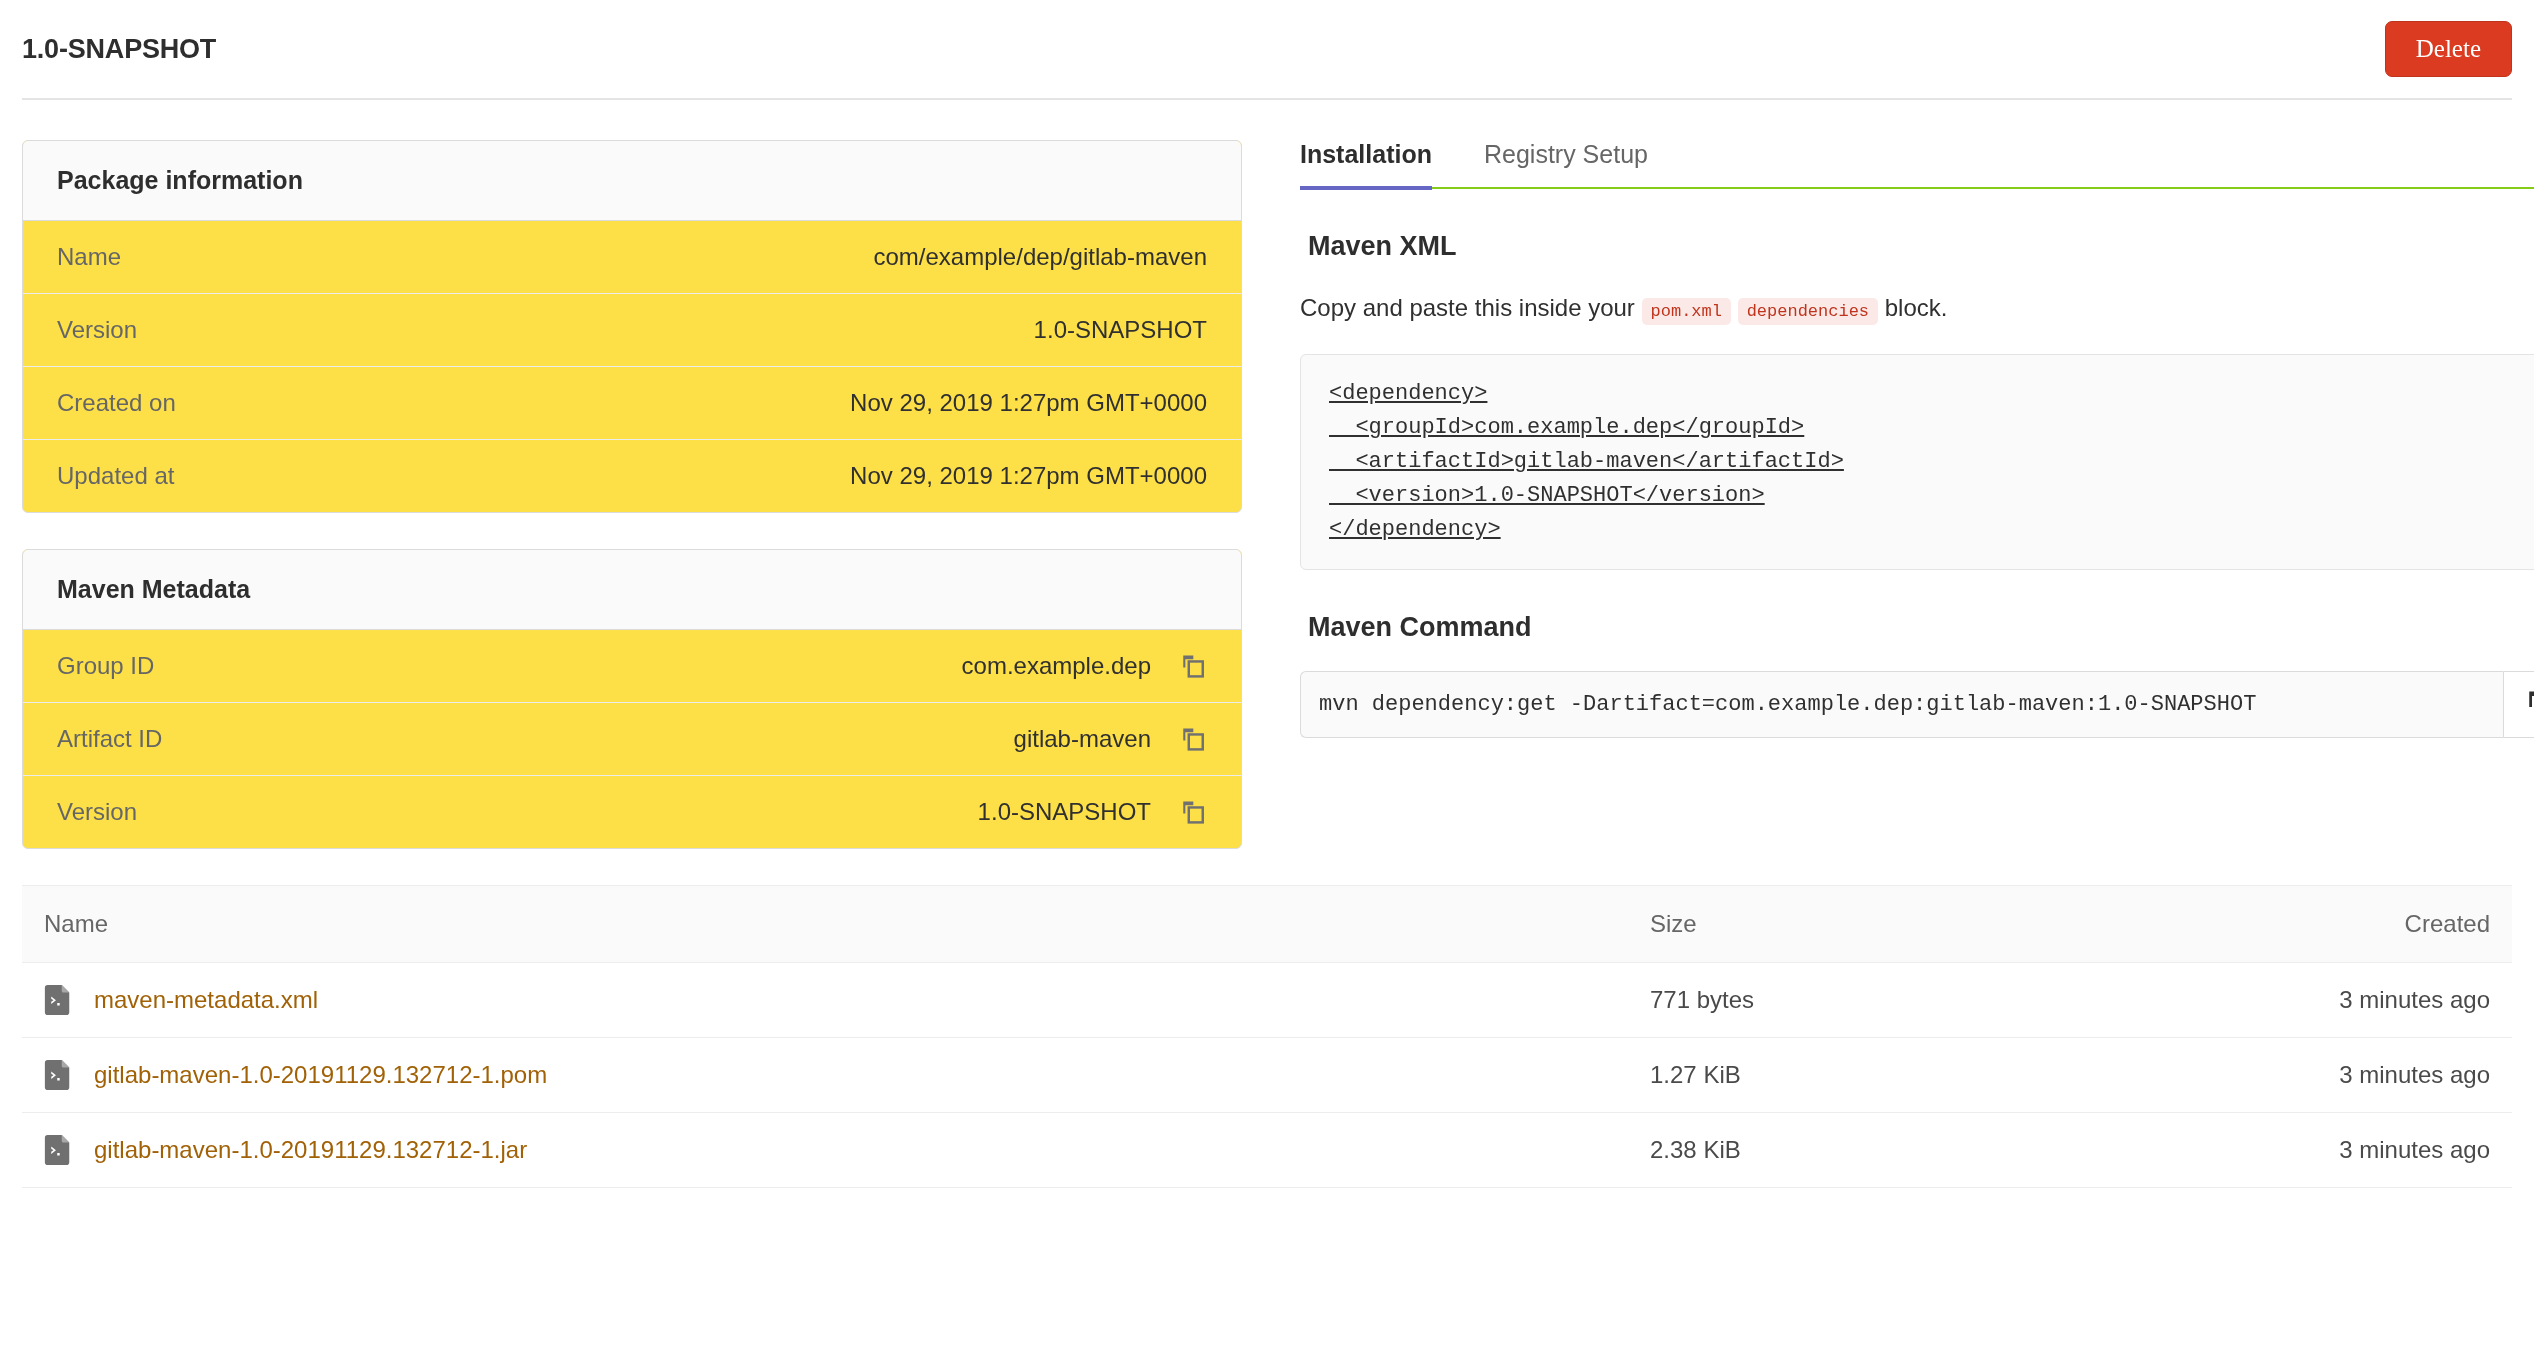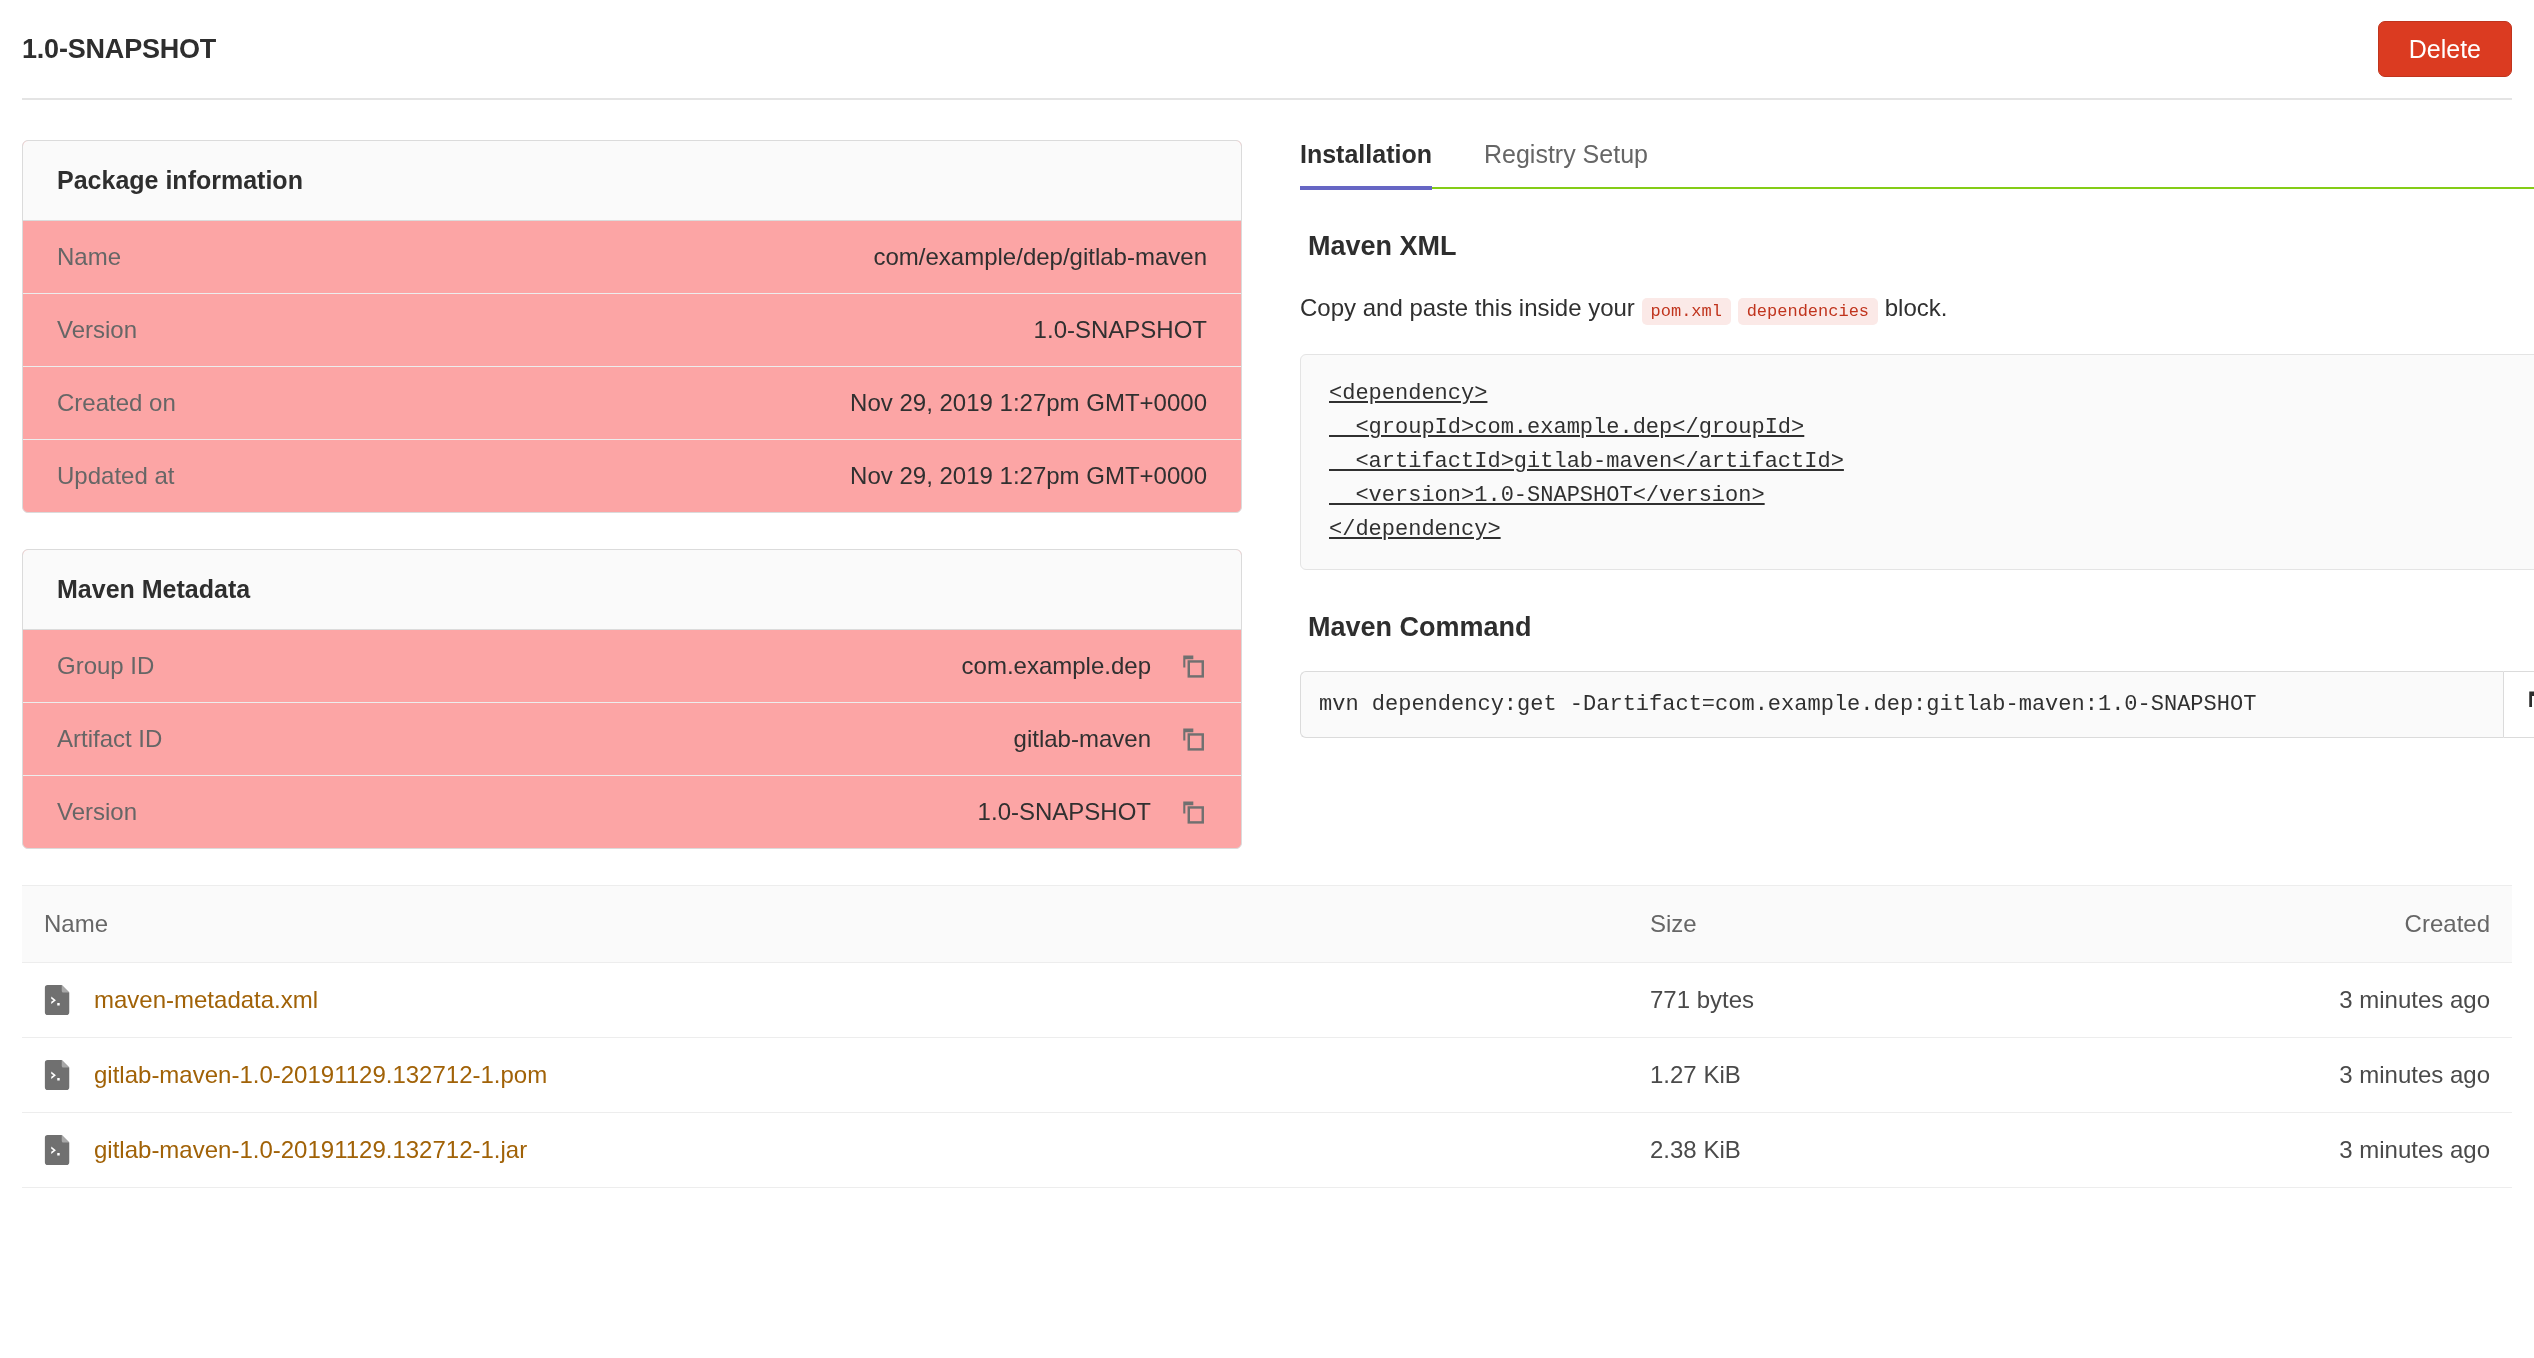--- a/index.html
+++ b/index.html
@@ -30,21 +30,21 @@
     font-weight: bold;
     color: #2e2e2e;
     letter-spacing: -0.2px;
   }
   .delete-button {
     background: #db3b21;
     color: #ffffff;
     border: 1px solid #c0341d;
     border-radius: 7px;
     font-size: 25px;
-    font-family: Liberation Sans, sans-serif;
+    font-family: Liberation Serif, serif;
     padding: 13px 30px;
     cursor: pointer;
     line-height: 1.15;
   }
 
   
   .content {
     display: flex;
     padding: 0 22px;
     box-sizing: border-box;
@@ -59,21 +59,21 @@
     flex: 1 1 auto;
     padding-top: 40px;
     padding-left: 58px;
     box-sizing: border-box;
   }
 
   
   .card {
     border: 1px solid #dbdbdb;
     border-radius: 6px;
-    background: #fca5a5;
+    background: #fde047;
     margin-bottom: 36px;
     overflow: hidden;
   }
   .card-header {
     background: #fafafa;
     border-bottom: 1px solid #dbdbdb;
     padding: 25px 34px;
     font-size: 25px;
     font-weight: bold;
     color: #2e2e2e;

